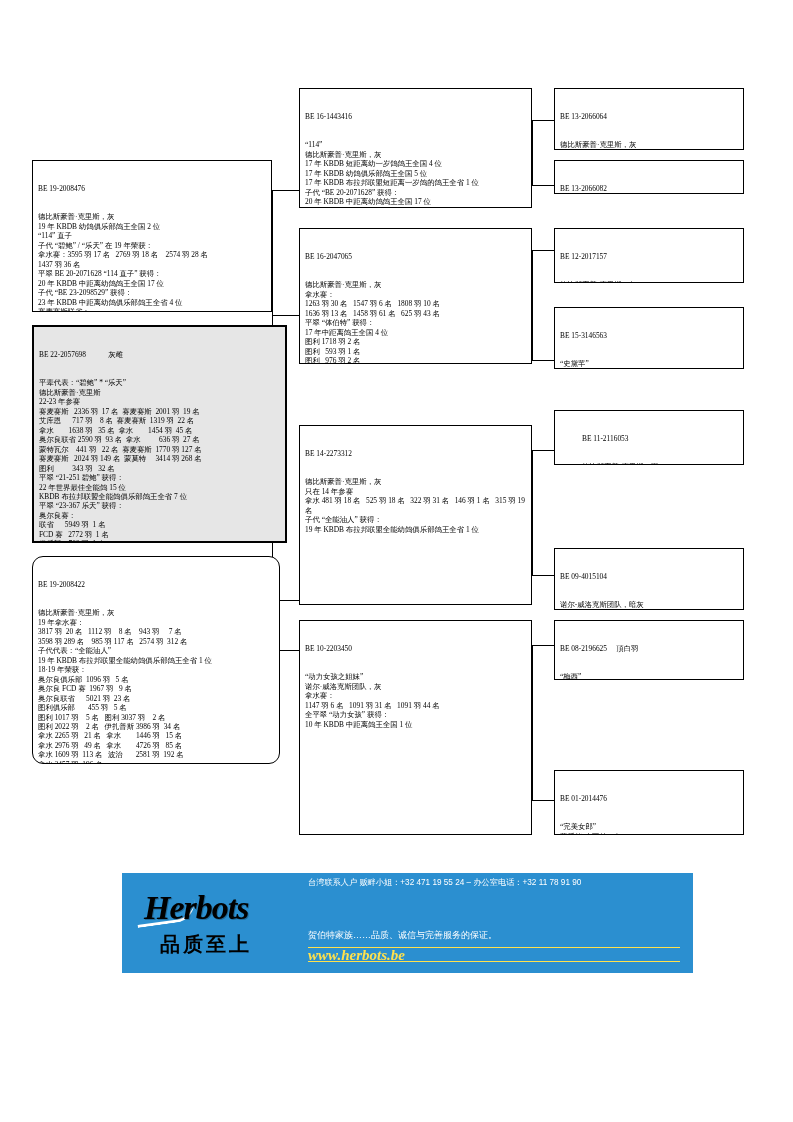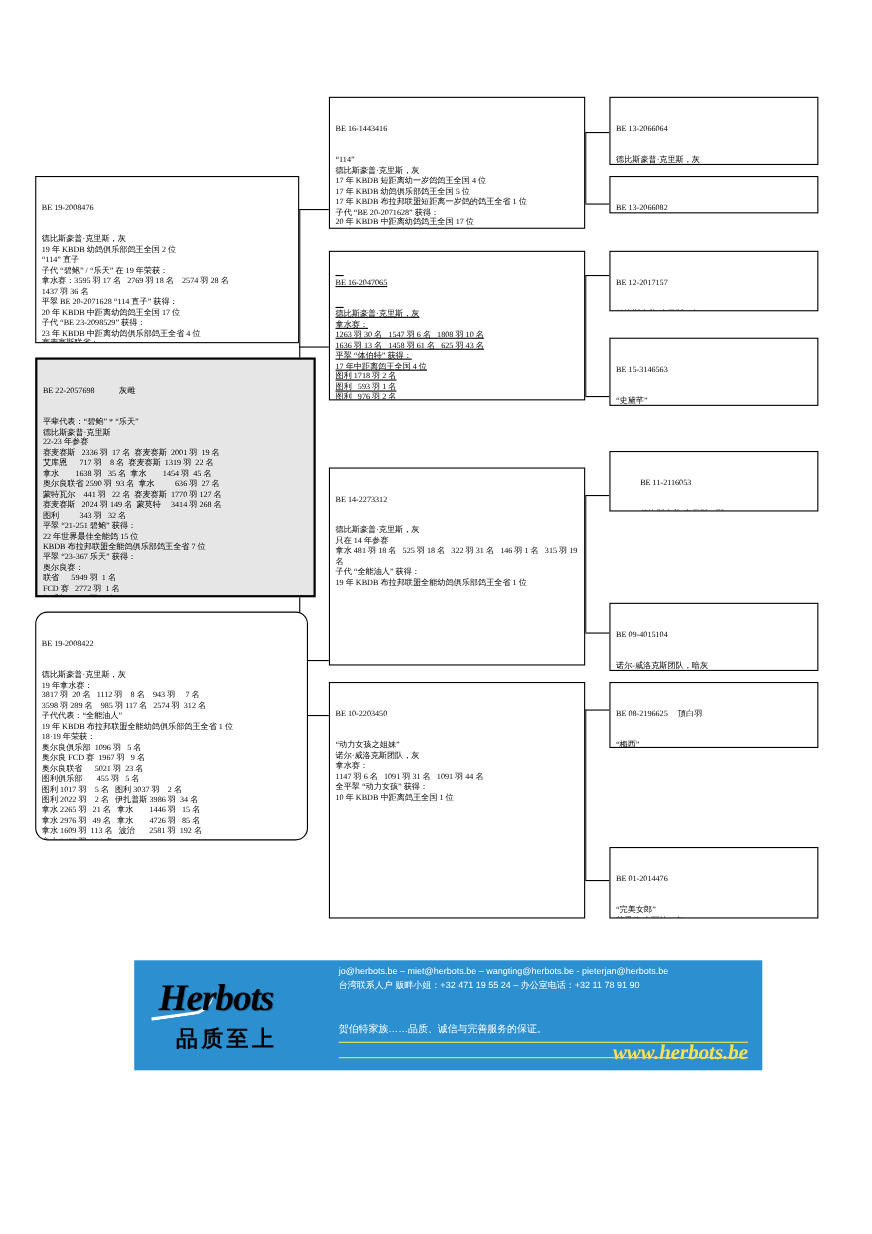--- a/index.html
+++ b/index.html
@@ -69,21 +69,21 @@
   .banner .rule{
     position:absolute;left:186px;top:74px;width:372px;height:0;
     border-top:1px solid #ffe14d;
   }
   .banner .rule2{
     position:absolute;left:186px;top:88px;width:372px;height:0;
     border-top:1px solid #ffe14d;
   }
   .banner .url{
     position:absolute;left:186px;top:74px;width:372px;
-    text-align:right;color:#ffe14d;font-weight:bold;font-size:19px;
+    text-align:left;color:#ffe14d;font-weight:bold;font-size:15px;
     font-family:"Liberation Serif","DejaVu Serif",serif;font-style:italic;
   }
   .banner .slogan{
     position:absolute;left:186px;top:56px;width:372px;
     color:#ffffff;font-size:9px;
     font-family:"Liberation Sans","DejaVu Sans",sans-serif;
   }
 </style>
 </head>
 <body>
@@ -180,21 +180,21 @@
     <span class="line">“114”
 德比斯豪普·克里斯，灰
 17 年 KBDB 短距离幼一岁鸽鸽王全国 4 位
 17 年 KBDB 幼鸽俱乐部鸽王全国 5 位
 17 年 KBDB 布拉邦联盟短距离一岁鸽的鸽王全省 1 位
 子代 “BE 20-2071628” 获得：
 20 年 KBDB 中距离幼鸽鸽王全国 17 位
 子代代表：“BE 19-2008476”</span>
   </div>
 
-  <div class="box" style="left:299px;top:228px;width:233px;height:136px;text-decoration:underline;">
+  <div class="box" style="left:299px;top:228px;width:233px;height:136px;">
     <span class="line">BE 16-2047065</span>
     <span class="line">德比斯豪普·克里斯，灰
 拿水赛：
 1263 羽 30 名   1547 羽 6 名   1808 羽 10 名
 1636 羽 13 名   1458 羽 61 名   625 羽 43 名
 平翠 “体伯特” 获得：
 17 年中距离鸽王全国 4 位
 图利 1718 羽 2 名
 图利   593 羽 1 名
 图利   976 羽 2 名
@@ -275,21 +275,20 @@
 鸽王全国 1 位</span>
   </div>
 
   <div class="banner">
     <div class="logo">
       <div class="swoosh"></div>
       <div class="brand">Herbots</div>
       <div class="brandsub">品质至上</div>
     </div>
     <div class="txt">
-      <span class="l1">jo@herbots.be – miet@herbots.be – wangting@herbots.be - pieterjan@herbots.be</span>
       <span class="l1">台湾联系人户 贩畔小姐：+32 471 19 55 24 – 办公室电话：+32 11 78 91 90</span>
     </div>
     <div class="slogan">贺伯特家族……品质、诚信与完善服务的保证。</div>
     <div class="rule"></div>
     <div class="url">www.herbots.be</div>
     <div class="rule2"></div>
   </div>
 
 </div>
 

